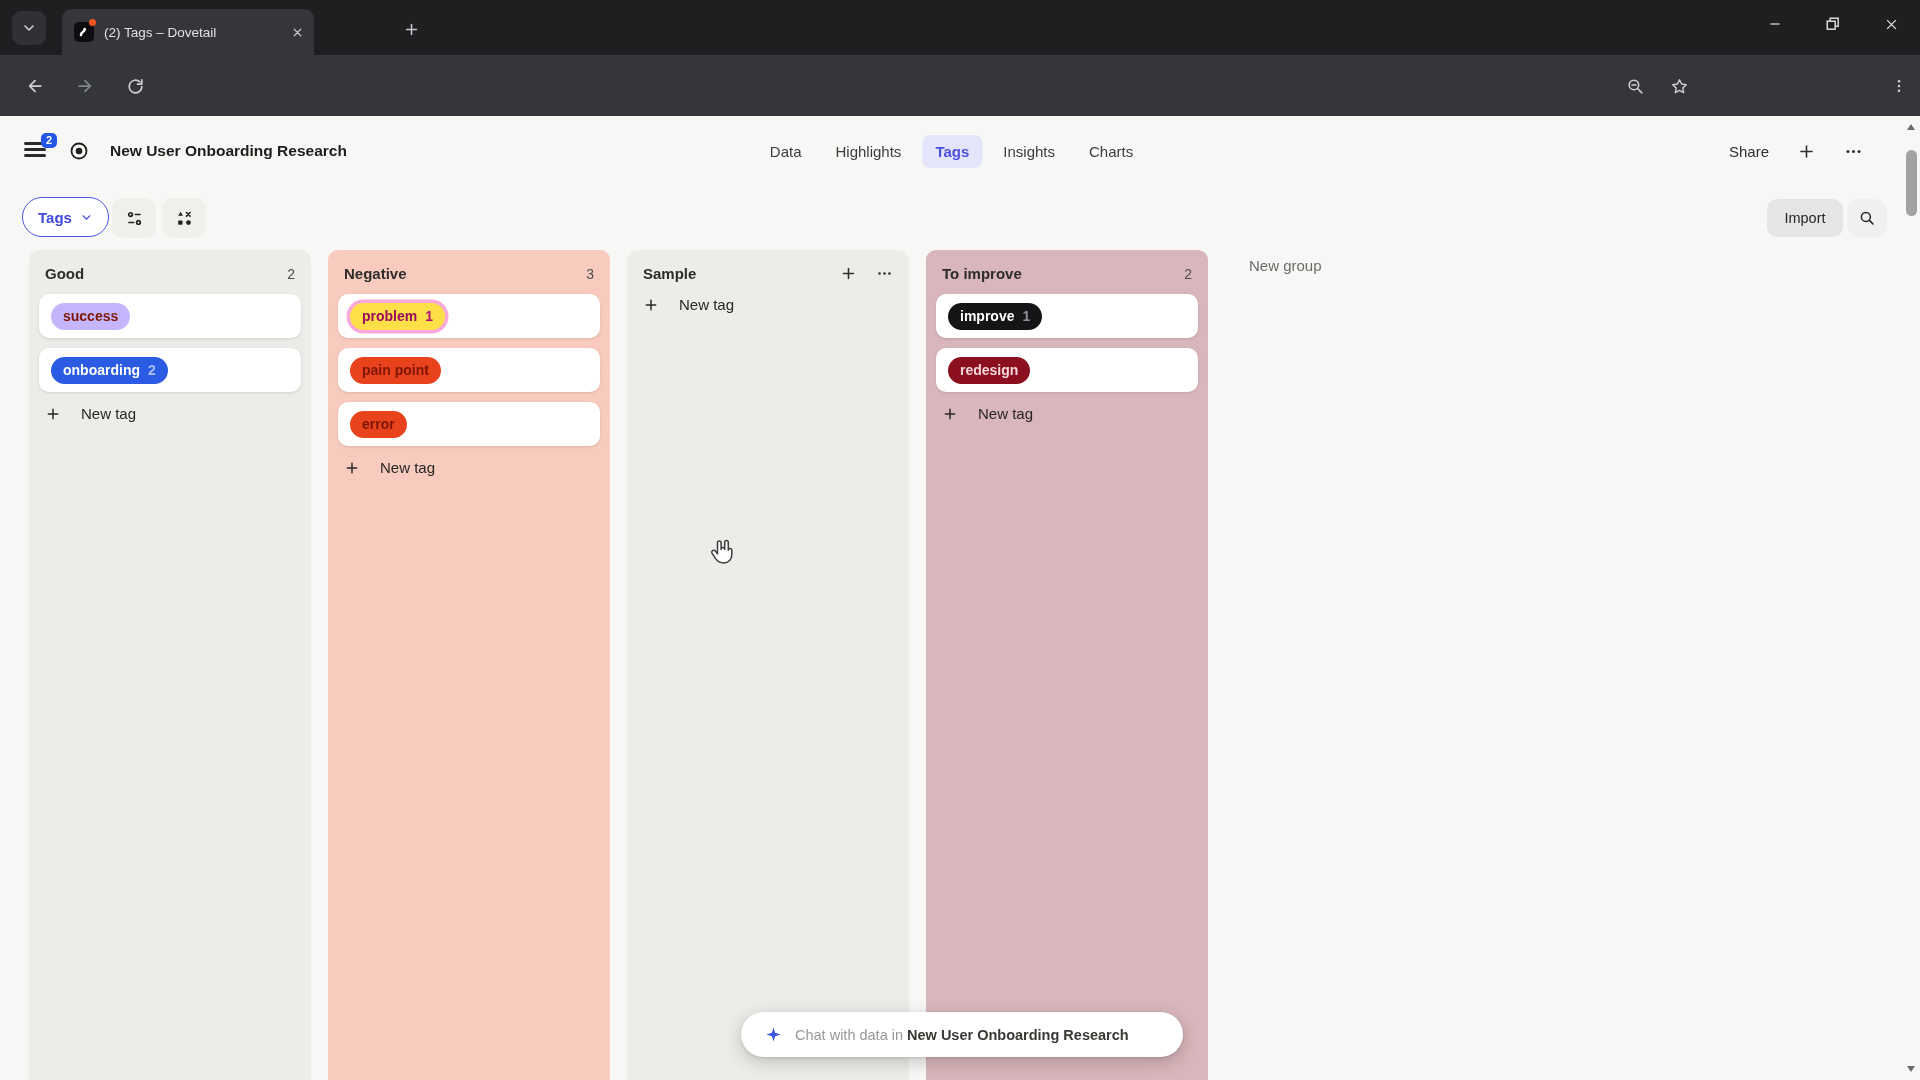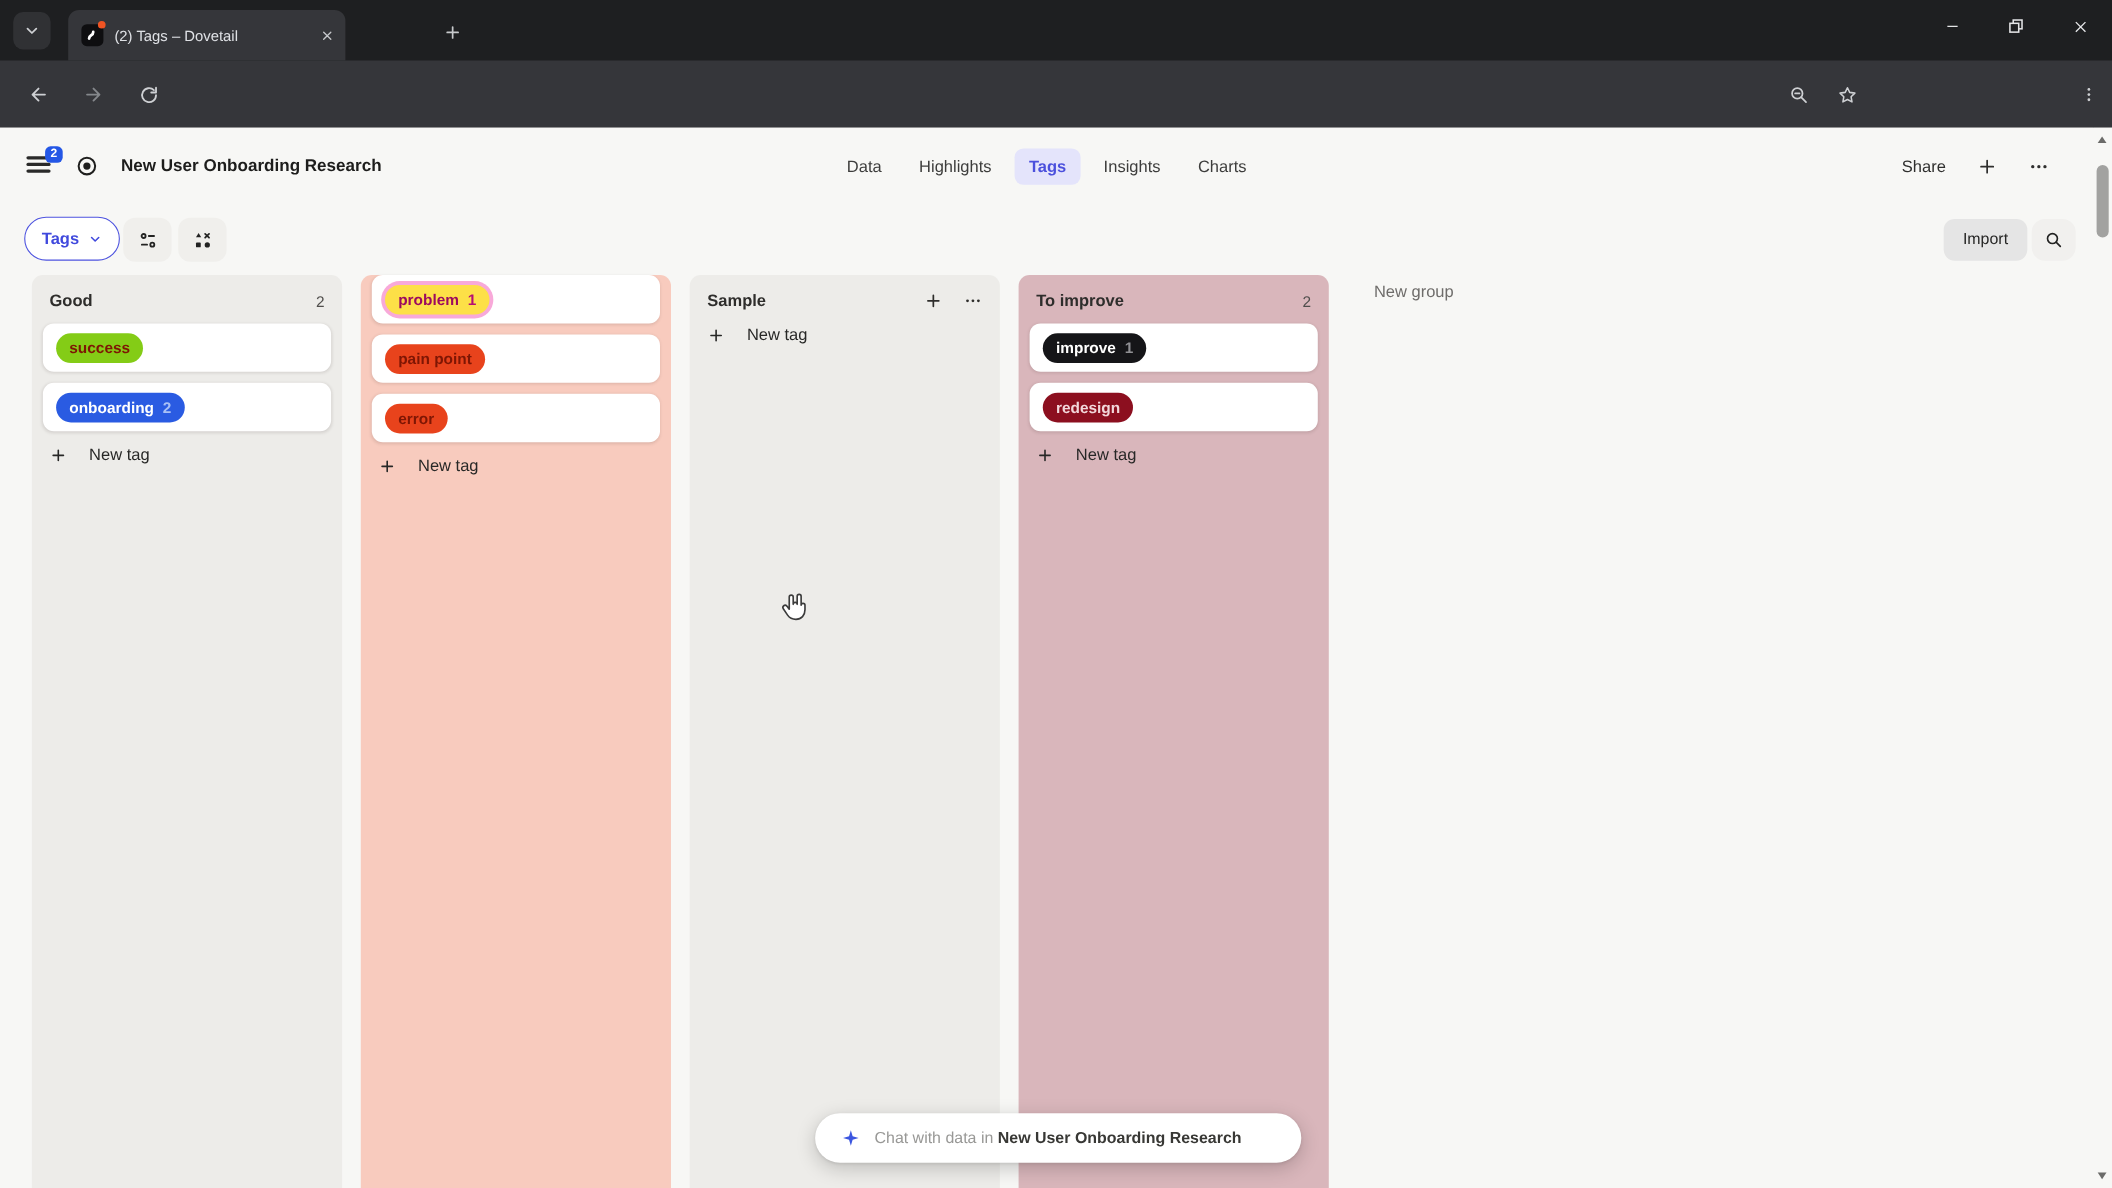--- a/index.html
+++ b/index.html
@@ -266,21 +266,21 @@
   </div>
 </div>
 
 <div class="column" style="left: 29px; background: rgb(237, 236, 233);">
   <div class="col-head">
     <span class="col-name">Good</span>
     <span class="col-count">2</span>
   </div>
   <div class="cards">
     <div class="card">
-      <span class="pill" style="background: #84cc16; color: rgb(126, 22, 4);">
+      <span class="pill" style="background: #c4b5fd; color: rgb(126, 22, 4);">
           <span>success</span>
         </span>
     </div>
     <div class="card">
       <span class="pill" style="background: rgb(42, 91, 226); color: rgb(255, 255, 255);">
           <span>onboarding</span>
           <span style="color: rgb(169, 192, 245);">2</span>
         </span>
     </div>
   </div>
@@ -288,20 +288,24 @@
     <span>
         <svg width="16" height="16" viewBox="0 0 24 24" stroke="#272726" stroke-width="2.2" stroke-linecap="round">
           <path d="M12 5v14M5 12h14"></path>
         </svg>
       </span>
     <span>New tag</span>
   </div>
 </div>
 
 <div class="column" style="left: 328px; background: rgb(248, 203, 190);">
+  <div class="col-head">
+    <span class="col-name">Negative</span>
+    <span class="col-count">3</span>
+  </div>
   <div class="cards">
     <div class="card">
       <span class="pill ring" style="background: #fde047; color: rgb(156, 10, 95);">
           <span>problem</span>
           <span style="color: rgb(181, 13, 116);">1</span>
         </span>
     </div>
     <div class="card">
       <span class="pill" style="background: rgb(232, 67, 28); color: rgb(126, 22, 4);">
           <span>pain point</span>

